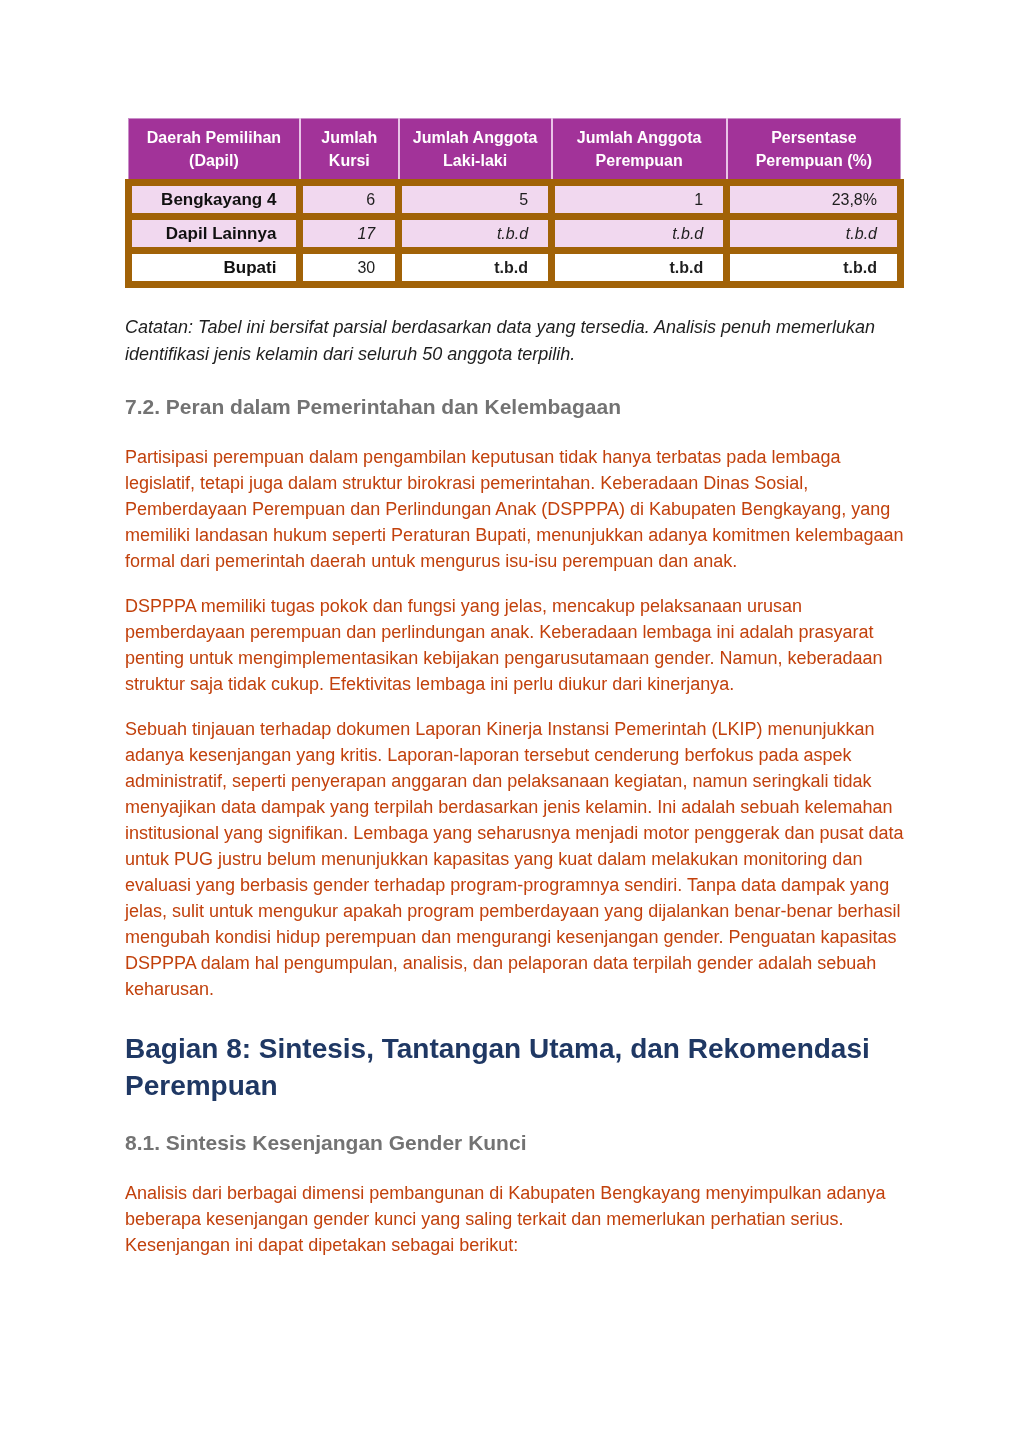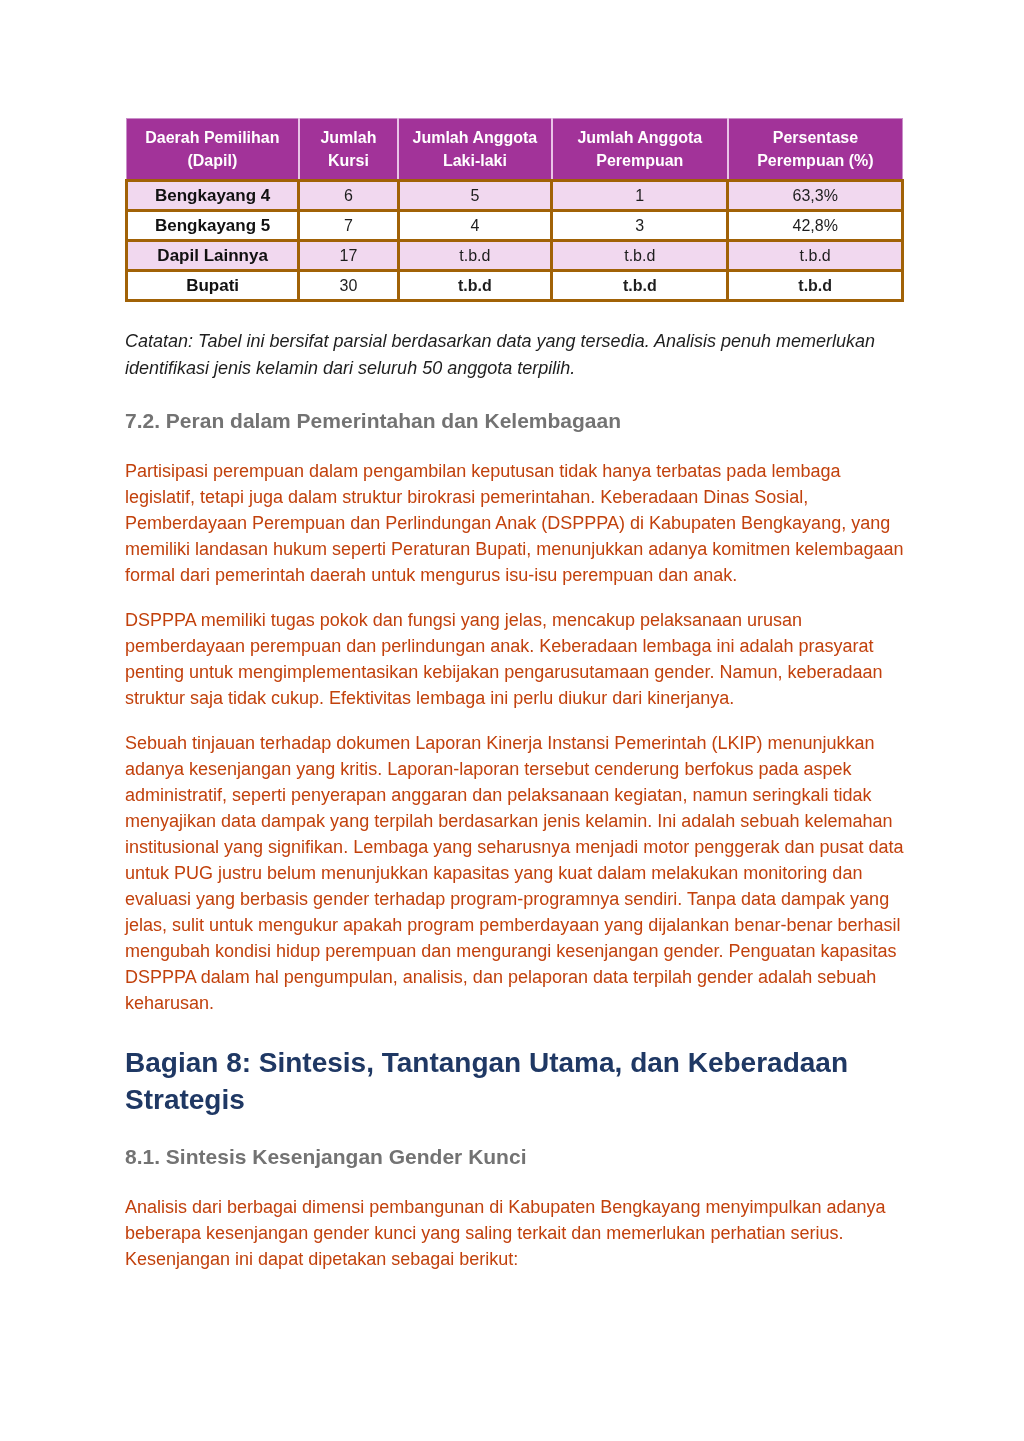--- a/index.html
+++ b/index.html
@@ -35,30 +35,30 @@
     text-align: center;
     vertical-align: middle;
     padding: 7px 6px;
     border-left: 2px solid #e9c4e7;
     border-bottom: 1px solid #c98fc9;
   }
   .dapil-table th:first-child { border-left: none; }
   .dapil-table td {
     font-size: 16px;
     line-height: 21px;
-    text-align: center;
+    text-align: right;
     vertical-align: middle;
     padding: 3px 20px;
-    border: 3px solid #a16207;
+    border: 7px solid #a16207;
     color: #1e1e1e;
   }
   .dapil-table tr.row-pink td { background: #f1d8ef; }
   .dapil-table tr.row-white td { background: #ffffff; }
   .dapil-table td.lbl { font-weight: bold; font-size: 17px; color: #111111; }
-  .dapil-table td.italic { }
+  .dapil-table td.italic { font-style: italic; }
   .dapil-table td.bold-italic { font-weight: bold; }
   .dapil-table td.bold { font-weight: normal; }
 
   
   .note {
     margin: 26px 0 0 0;
     font-size: 18px;
     line-height: 27px;
     font-style: italic;
     color: #1e1e1e;
@@ -106,28 +106,21 @@
         <th>Jumlah Anggota Perempuan</th>
         <th>Persentase Perempuan (%)</th>
       </tr>
     </thead>
     <tbody>
       <tr class="row-pink">
         <td class="lbl">Bengkayang 4</td>
         <td>6</td>
         <td>5</td>
         <td>1</td>
-        <td>63,3%</td>
-      </tr>
-      <tr class="row-white">
-        <td class="lbl">Bengkayang 5</td>
-        <td>7</td>
-        <td>4</td>
-        <td>3</td>
-        <td>42,8%</td>
+        <td>23,8%</td>
       </tr>
       <tr class="row-pink">
         <td class="lbl bold-italic">Dapil Lainnya</td>
         <td class="italic">17</td>
         <td class="italic">t.b.d</td>
         <td class="italic">t.b.d</td>
         <td class="italic">t.b.d</td>
       </tr>
       <tr class="row-white">
         <td class="lbl">Bupati</td>
@@ -142,19 +135,19 @@
   <p class="note">Catatan: Tabel ini bersifat parsial berdasarkan data yang tersedia. Analisis penuh memerlukan identifikasi jenis kelamin dari seluruh 50 anggota terpilih.</p>
 
   <h2 class="sub">7.2. Peran dalam Pemerintahan dan Kelembagaan</h2>
 
   <p class="body-par">Partisipasi perempuan dalam pengambilan keputusan tidak hanya terbatas pada lembaga legislatif, tetapi juga dalam struktur birokrasi pemerintahan. Keberadaan Dinas Sosial, Pemberdayaan Perempuan dan Perlindungan Anak (DSPPPA) di Kabupaten Bengkayang, yang memiliki landasan hukum seperti Peraturan Bupati, menunjukkan adanya komitmen kelembagaan formal dari pemerintah daerah untuk mengurus isu-isu perempuan dan anak.</p>
 
   <p class="body-par">DSPPPA memiliki tugas pokok dan fungsi yang jelas, mencakup pelaksanaan urusan pemberdayaan perempuan dan perlindungan anak. Keberadaan lembaga ini adalah prasyarat penting untuk mengimplementasikan kebijakan pengarusutamaan gender. Namun, keberadaan struktur saja tidak cukup. Efektivitas lembaga ini perlu diukur dari kinerjanya.</p>
 
   <p class="body-par">Sebuah tinjauan terhadap dokumen Laporan Kinerja Instansi Pemerintah (LKIP) menunjukkan adanya kesenjangan yang kritis. Laporan-laporan tersebut cenderung berfokus pada aspek administratif, seperti penyerapan anggaran dan pelaksanaan kegiatan, namun seringkali tidak menyajikan data dampak yang terpilah berdasarkan jenis kelamin. Ini adalah sebuah kelemahan institusional yang signifikan. Lembaga yang seharusnya menjadi motor penggerak dan pusat data untuk PUG justru belum menunjukkan kapasitas yang kuat dalam melakukan monitoring dan evaluasi yang berbasis gender terhadap program-programnya sendiri. Tanpa data dampak yang jelas, sulit untuk mengukur apakah program pemberdayaan yang dijalankan benar-benar berhasil mengubah kondisi hidup perempuan dan mengurangi kesenjangan gender. Penguatan kapasitas DSPPPA dalam hal pengumpulan, analisis, dan pelaporan data terpilah gender adalah sebuah keharusan.</p>
 
-  <h1 class="major">Bagian 8: Sintesis, Tantangan Utama, dan Keberadaan Strategis</h1>
+  <h1 class="major">Bagian 8: Sintesis, Tantangan Utama, dan Rekomendasi Perempuan</h1>
 
   <h2 class="sub">8.1. Sintesis Kesenjangan Gender Kunci</h2>
 
   <p class="body-par">Analisis dari berbagai dimensi pembangunan di Kabupaten Bengkayang menyimpulkan adanya beberapa kesenjangan gender kunci yang saling terkait dan memerlukan perhatian serius. Kesenjangan ini dapat dipetakan sebagai berikut:</p>
 
 </div>
 
 </body></html>

